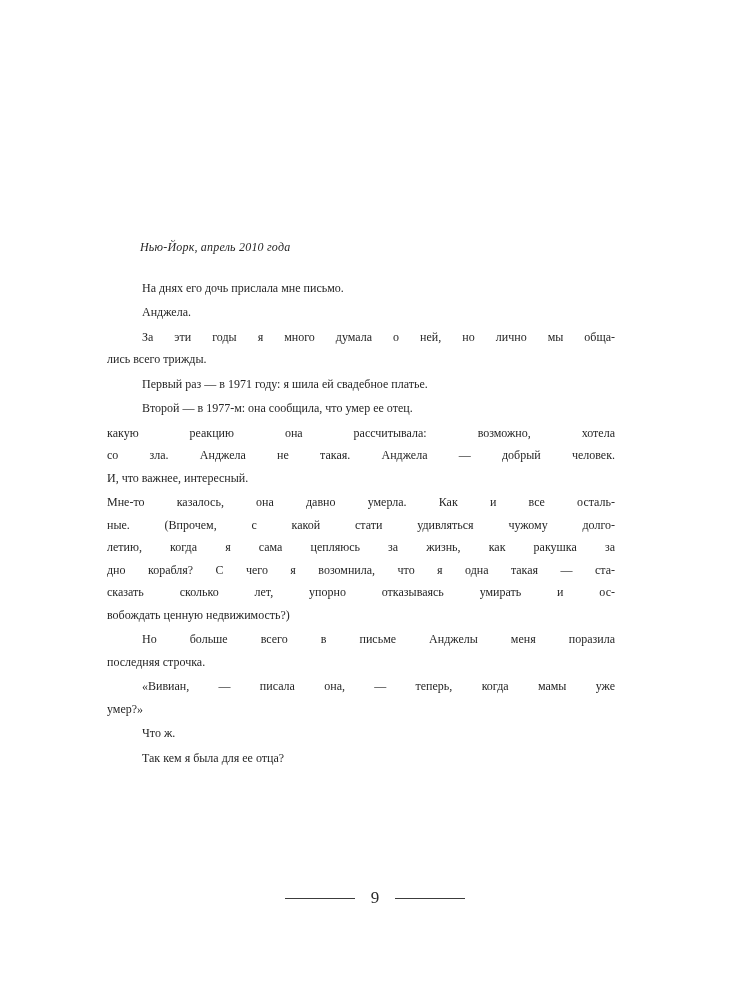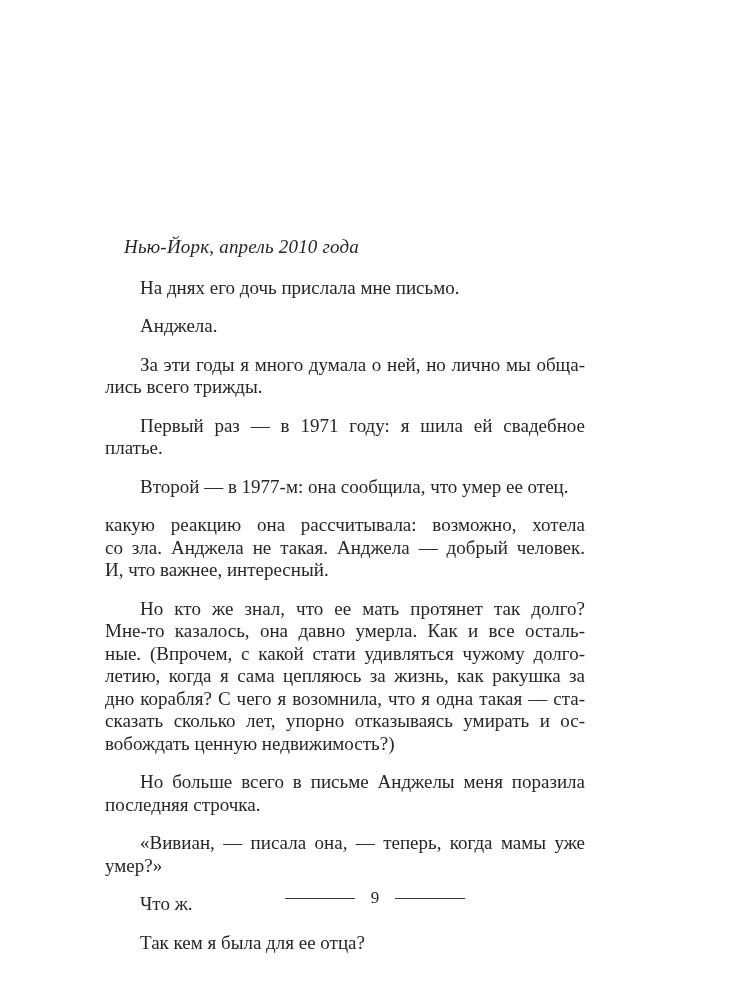--- a/index.html
+++ b/index.html
@@ -10,34 +10,34 @@
     width: 750px;
     height: 1000px;
     position: relative;
     background: #ffffff;
     font-family: "Liberation Serif", "DejaVu Serif", serif;
     color: #262626;
     overflow: hidden;
   }
   .text-block {
     position: absolute;
-    left: 89px;
+    left: 105px;
     top: 236px;
     width: 512px;
-    font-size: 19px;
+    font-size: 12px;
     line-height: 22.5px;
   }
   .dateline {
     font-style: italic;
     text-indent: 35px;
     margin-bottom: 18px;
     letter-spacing: 0.2px;
   }
   .paragraph {
-    margin: 16px;
+    margin: 2px;
   }
   .line {
     text-align: justify;
     text-align-last: justify;
     white-space: normal;
   }
   .line.last {
     text-align-last: left;
   }
   .line.indent {
@@ -86,21 +86,20 @@
       </div>
       <div class="paragraph">
         <div class="line indent last">Второй — в 1977-м: она сообщила, что умер ее отец.</div>
       </div>
       <div class="paragraph">
         <div class="line">какую реакцию она рассчитывала: возможно, хотела</div>
         <div class="line">со зла. Анджела не такая. Анджела — добрый человек.</div>
         <div class="line last">И, что важнее, интересный.</div>
       </div>
       <div class="paragraph">
-        <div class="line indent">Но кто же знал, что ее мать протянет так долго?</div>
         <div class="line">Мне-то казалось, она давно умерла. Как и все осталь-</div>
         <div class="line">ные. (Впрочем, с какой стати удивляться чужому долго-</div>
         <div class="line">летию, когда я сама цепляюсь за жизнь, как ракушка за</div>
         <div class="line">дно корабля? С чего я возомнила, что я одна такая — ста-</div>
         <div class="line">сказать сколько лет, упорно отказываясь умирать и ос-</div>
         <div class="line last">вобождать ценную недвижимость?)</div>
       </div>
       <div class="paragraph">
         <div class="line indent">Но больше всего в письме Анджелы меня поразила</div>
         <div class="line last">последняя строчка.</div>

